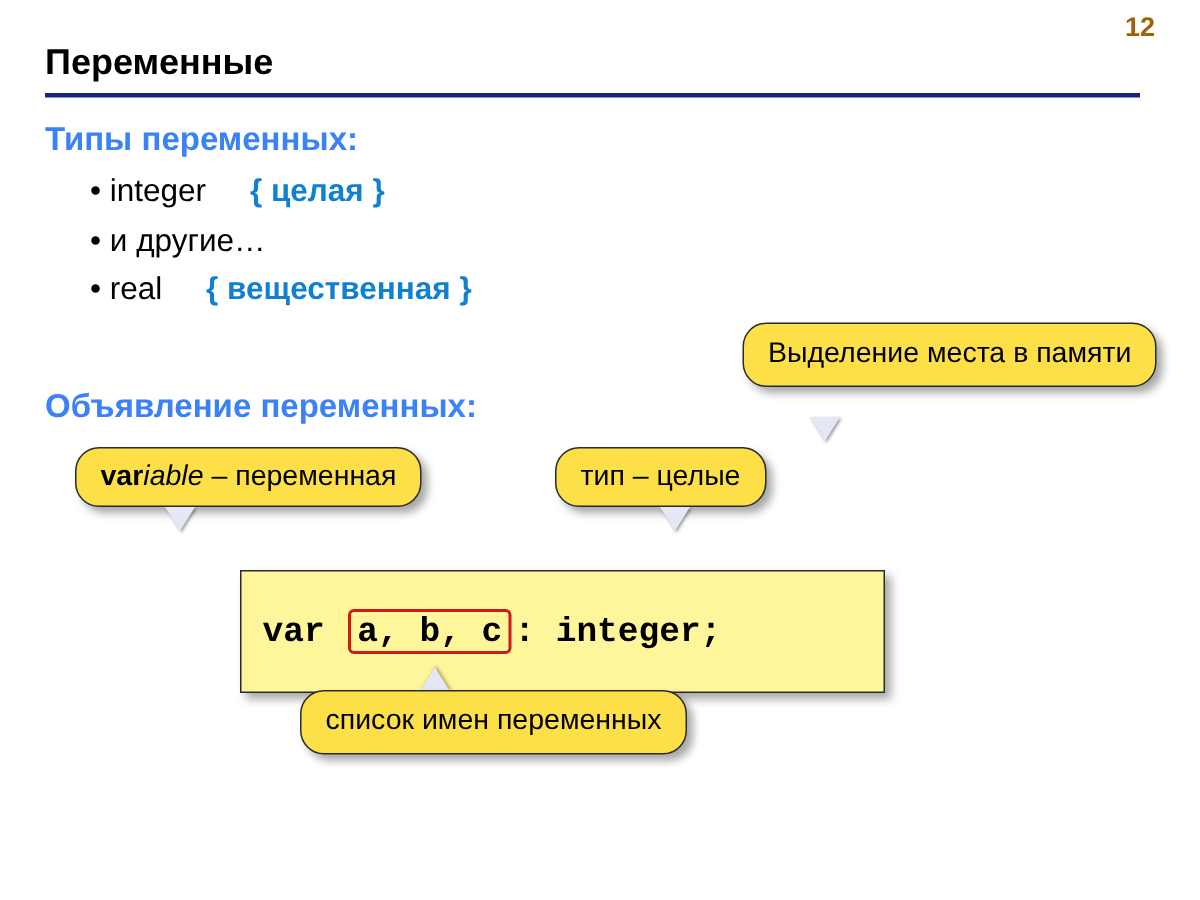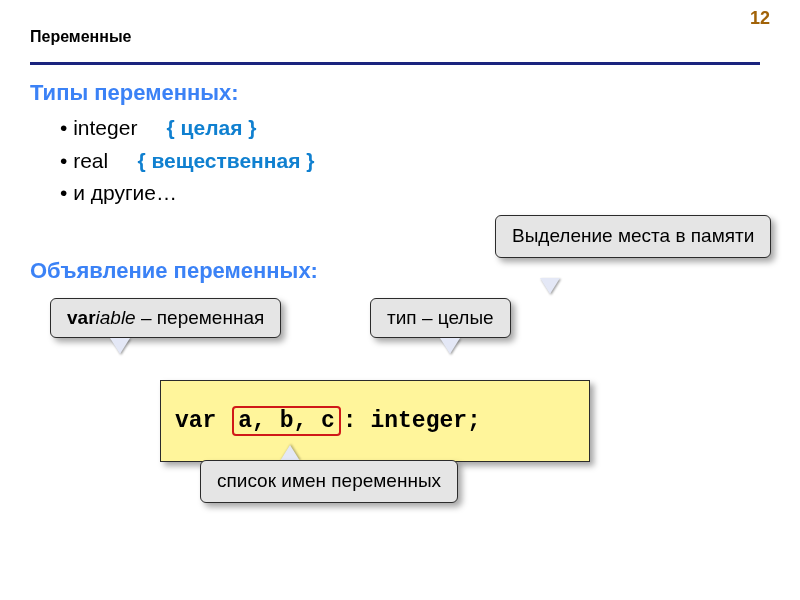--- a/index.html
+++ b/index.html
@@ -17,21 +17,21 @@
     top: 8px;
     right: 30px;
     font-size: 18px;
     font-weight: bold;
     color: #a16207;
   }
   .title {
     position: absolute;
     top: 28px;
     left: 30px;
-    font-size: 16px;
+    font-size: 24px;
     font-weight: bold;
     color: #000;
   }
   .title-rule {
     position: absolute;
     top: 62px;
     left: 30px;
     width: 730px;
     height: 3px;
     background: #1a237e;
@@ -57,23 +57,23 @@
   .types-list .row { white-space: pre; }
   .comment { color: #1080d0; font-weight: bold; }
   .decl-heading {
     position: absolute;
     top: 258px;
     left: 30px;
   }
 
   .callout {
     position: absolute;
-    background: #e5e5e5;
+    background: #fde047;
     border: 1px solid #2b2b2b;
-    border-radius: 6px;
+    border-radius: 16px;
     padding: 8px 16px;
     font-size: 19px;
     color: #000;
     text-align: center;
     box-shadow: 4px 4px 6px rgba(0,0,0,0.35);
   }
   .tail {
     position: absolute;
     width: 0;
     height: 0;
@@ -132,22 +132,22 @@
 <body>
 
 <div class="page-number">12</div>
 <div class="title">Переменные</div>
 <div class="title-rule"></div>
 
 <div class="section-heading types-heading">Типы переменных:</div>
 
 <div class="types-list">
   <div class="row">• <span>integer</span>     <span class="comment">{ целая }</span></div>
+  <div class="row">• <span>и другие…</span></div>
   <div class="row">• <span>real</span>     <span class="comment">{ вещественная }</span></div>
-  <div class="row">• <span>и другие…</span></div>
 </div>
 
 <div class="section-heading decl-heading">Объявление переменных:</div>
 
 <div id="callout-memory" class="callout">
   <span>Выделение места в памяти</span>
 </div>
 <div id="tail-memory" class="tail tail-down"></div>
 
 <div id="callout-variable" class="callout">

